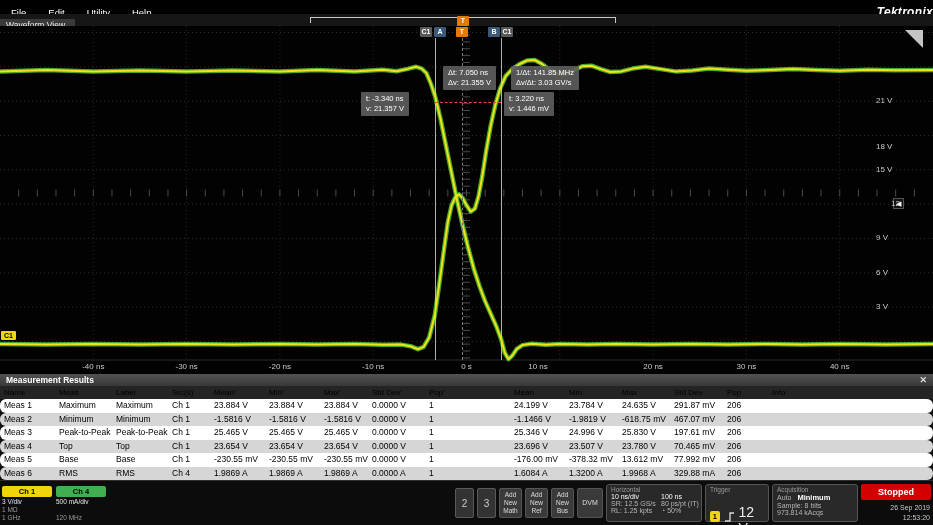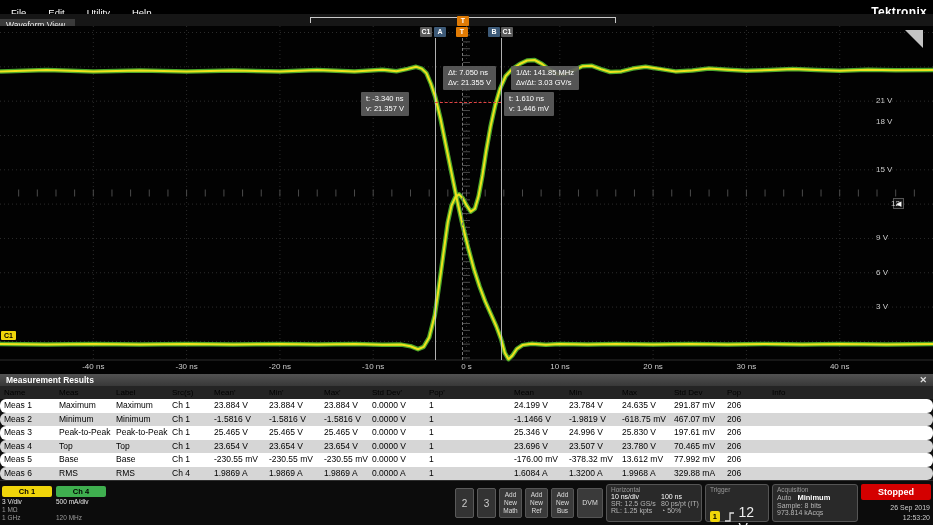--- a/index.html
+++ b/index.html
@@ -5,21 +5,21 @@
   * { box-sizing: border-box; margin: 0; padding: 0; }
   html,body { width: 933px; height: 525px; background:#000; overflow:hidden;
               font-family:"Liberation Sans", sans-serif; }
   .screen { position:relative; width:933px; height:525px; background:#000; }
 
   
   .menubar { position:absolute; top:0; left:0; width:933px; height:24px;
              background:#000; display:flex; align-items:center; }
   .menu-item { color:#fff; font-size:9.5px; padding:0 11px; cursor:default; }
   .logo { margin-left:auto; color:#fff; font-size:12px; font-weight:bold;
-          padding-right:6px; letter-spacing:.3px; }
+          font-style:italic; letter-spacing:.3px; }
 
   
   .tabstrip { position:absolute; top:14px; left:0; width:933px; height:12px;
               background:#161616; }
   .viewtab { display:inline-block; background:#3a3a3a; color:#eee; font-size:8.5px;
              padding:1px 10px 1px 6px; height:12px; }
   .record-bracket { position:absolute; left:310px; top:3px; width:306px; height:6px;
                     border-top:1px solid #c8c8c8; border-left:1px solid #c8c8c8;
                     border-right:1px solid #c8c8c8; }
   .bracket-t { position:absolute; left:146px; top:-2px; width:12px; height:10px;
@@ -283,40 +283,40 @@
     </div>
     <div class="readout" style="left:511px;top:40px">
       <div>1/Δt: 141.85 MHz</div>
       <div>Δv/Δt: 3.03 GV/s</div>
     </div>
     <div class="readout" style="left:361px;top:66px">
       <div>t: -3.340 ns</div>
       <div>v: 21.357 V</div>
     </div>
     <div class="readout" style="left:504px;top:66px">
-      <div>t: 1.610 ns</div>
+      <div>t: 3.220 ns</div>
       <div>v: 1.446 mV</div>
     </div>
 
     <span class="chan-marker" style="top: 305px; background: rgb(240, 213, 10);">C1</span>
     <span class="trig-marker" style="top:172px">◀</span>
     <div class="corner-fold"></div>
   <span class="v-label" style="top: 70.16px;">21 V</span>
-      <span class="v-label" style="top: 91px;">18 V</span>
+      <span class="v-label" style="top: 116px;">18 V</span>
       <span class="v-label" style="top: 138.8px;">15 V</span>
       <span class="v-label" style="top: 173.12px; padding-left: 15px;">12</span>
       <span class="v-label" style="top: 207.44px;">9 V</span>
       <span class="v-label" style="top: 241.76px;">6 V</span>
       <span class="v-label" style="top: 276.08px;">3 V</span>
       <span class="t-label" style="left: 76.3px;">-40 ns</span>
       <span class="t-label" style="left: 169.6px;">-30 ns</span>
       <span class="t-label" style="left: 262.9px;">-20 ns</span>
       <span class="t-label" style="left: 356.2px;">-10 ns</span>
       <span class="t-label" style="left: 449.5px;">0 s</span>
-      <span class="t-label" style="left: 543px;">10 ns</span>
+      <span class="t-label" style="left: 521px;">10 ns</span>
       <span class="t-label" style="left: 636.1px;">20 ns</span>
       <span class="t-label" style="left: 729.4px;">30 ns</span>
       <span class="t-label" style="left: 822.7px;">40 ns</span>
     </div>
 
   <div class="measure-panel">
     <div class="mr-title">
       <span>Measurement Results</span>
       <span class="mr-close">✕</span>
     </div>

